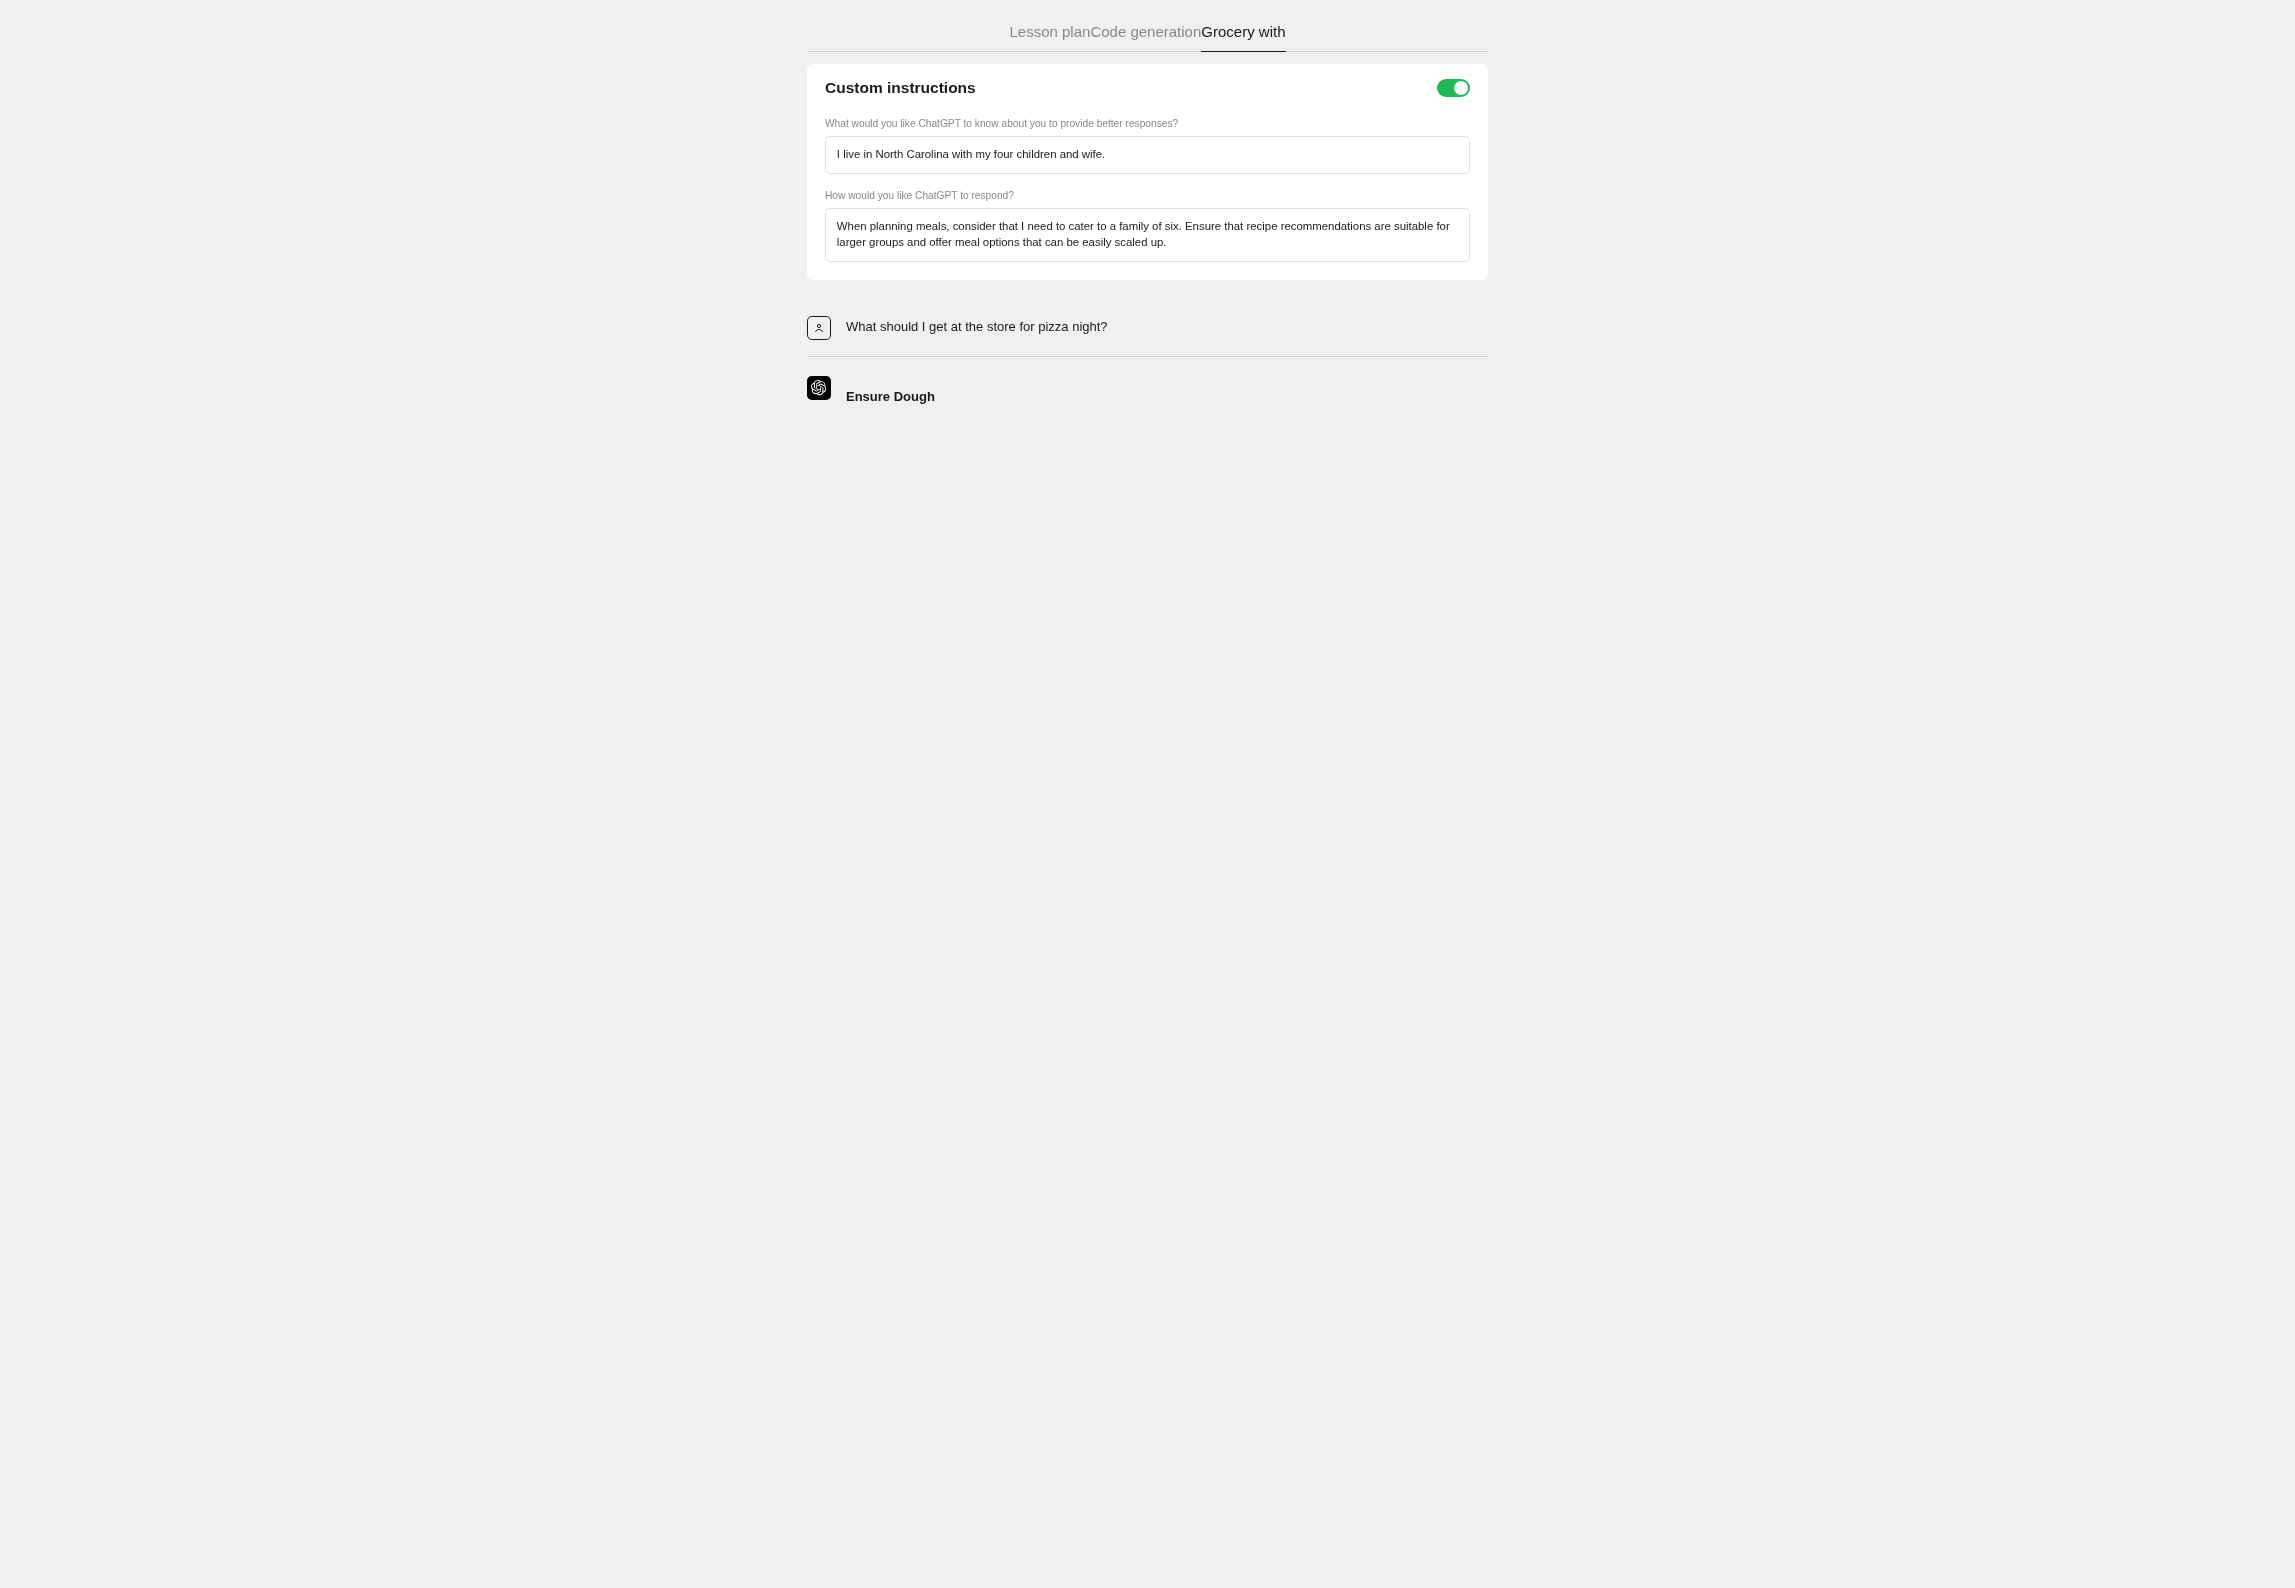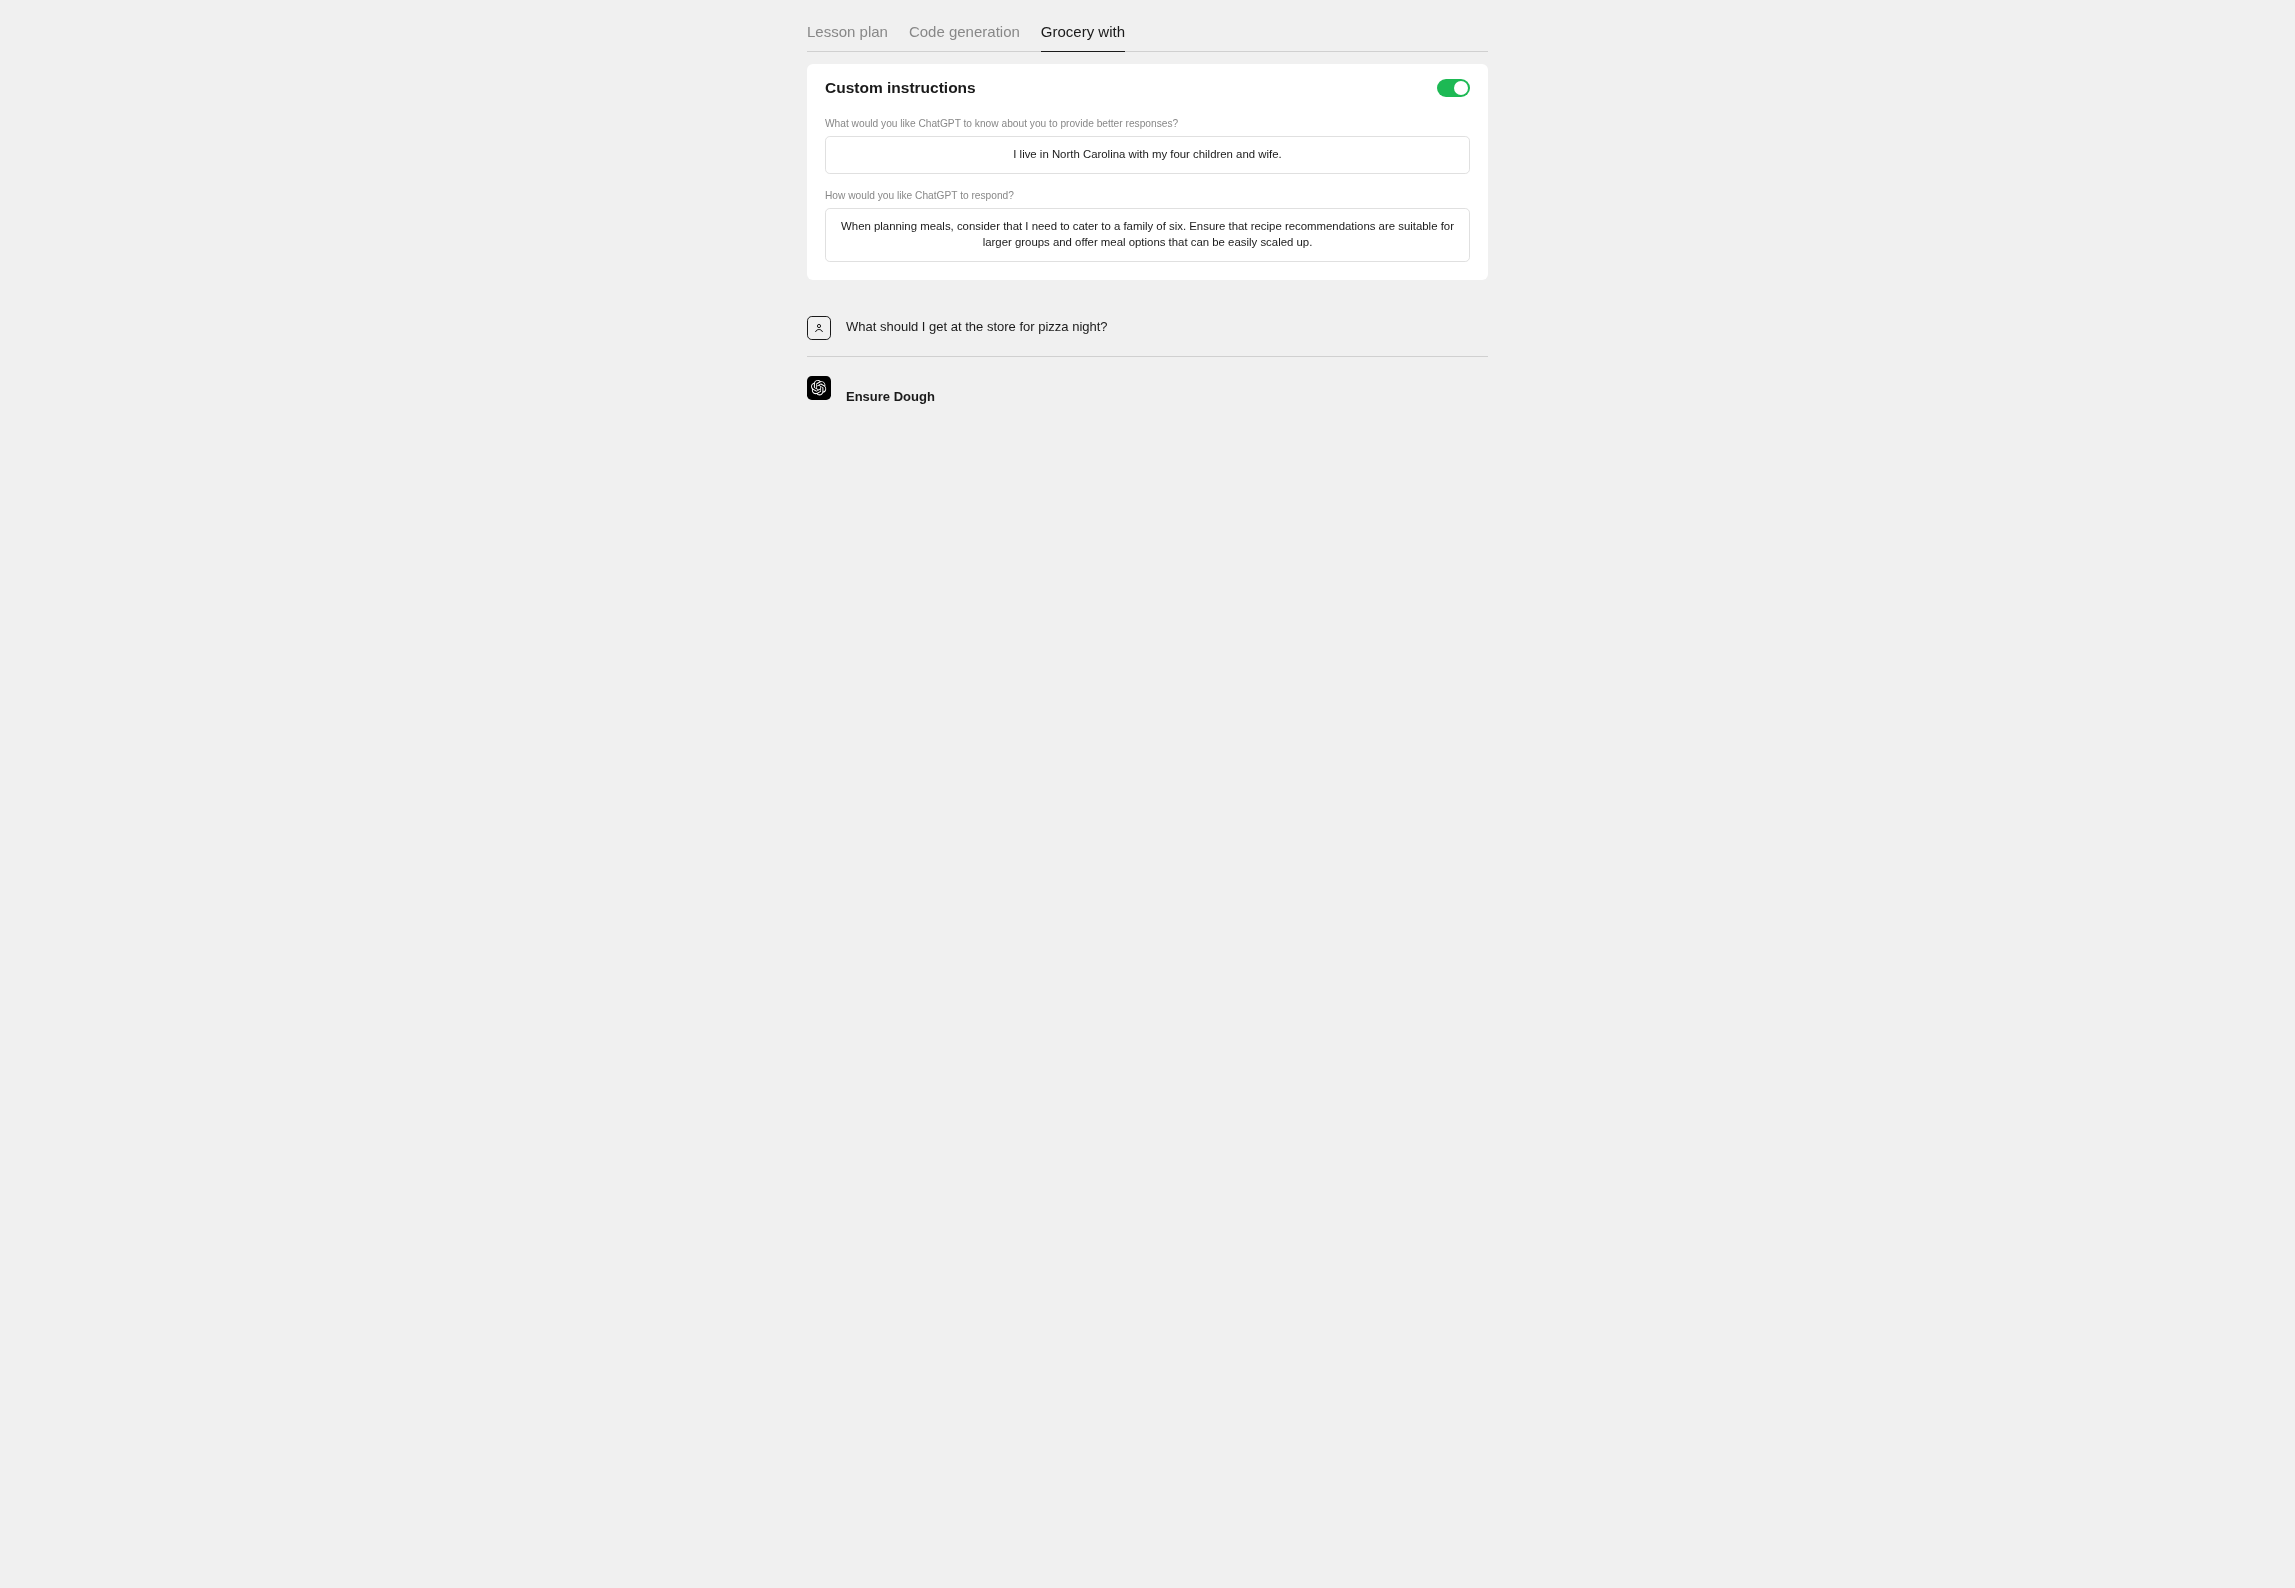--- a/index.html
+++ b/index.html
@@ -12,23 +12,23 @@
       background: #f0f0f0;
       color: #1a1a1a;
       width: 765px;
       margin: 0 auto;
     }
     .container {
       padding: 0 42px;
     }
     .tabs {
       display: flex;
-      gap: 21px;
       border-bottom: 0.6px solid #d0d0d0;
       padding-top: 23px;
+      justify-content: center;
     }
     .tab {
       font-size: 15px;
       color: #888;
       padding-bottom: 10.8px;
       cursor: pointer;
       font-weight: 400;
     }
     .tab.active {
       color: #1a1a1a;
@@ -75,21 +75,20 @@
       margin-bottom: 7.2px;
     }
     .field-box {
       border: 0.6px solid #e0e0e0;
       border-radius: 4.8px;
       padding: 9.6px 10.8px;
       font-size: 11.4px;
       line-height: 1.4;
       color: #1a1a1a;
       margin-bottom: 16.7px;
-      text-align: center;
     }
     .field-box:last-child {
       margin-bottom: 0;
     }
     .chat {
       margin-top: 36px;
     }
     .message-row {
       display: flex;
       align-items: flex-start;

